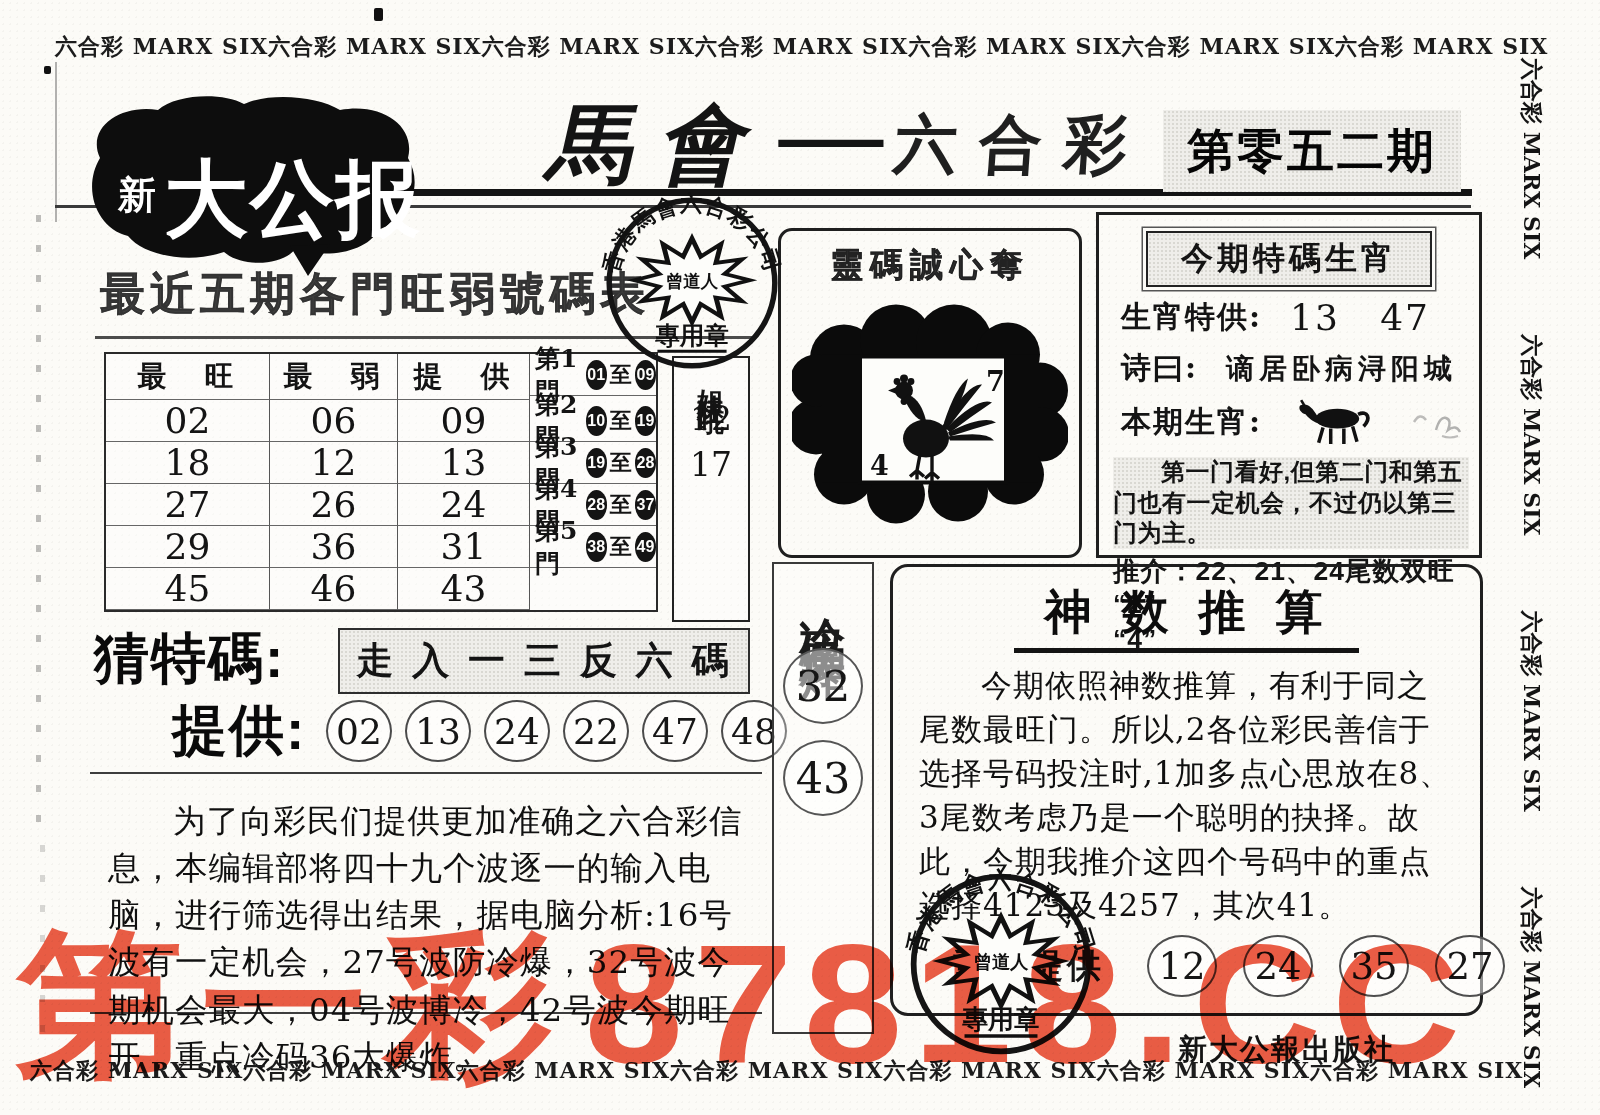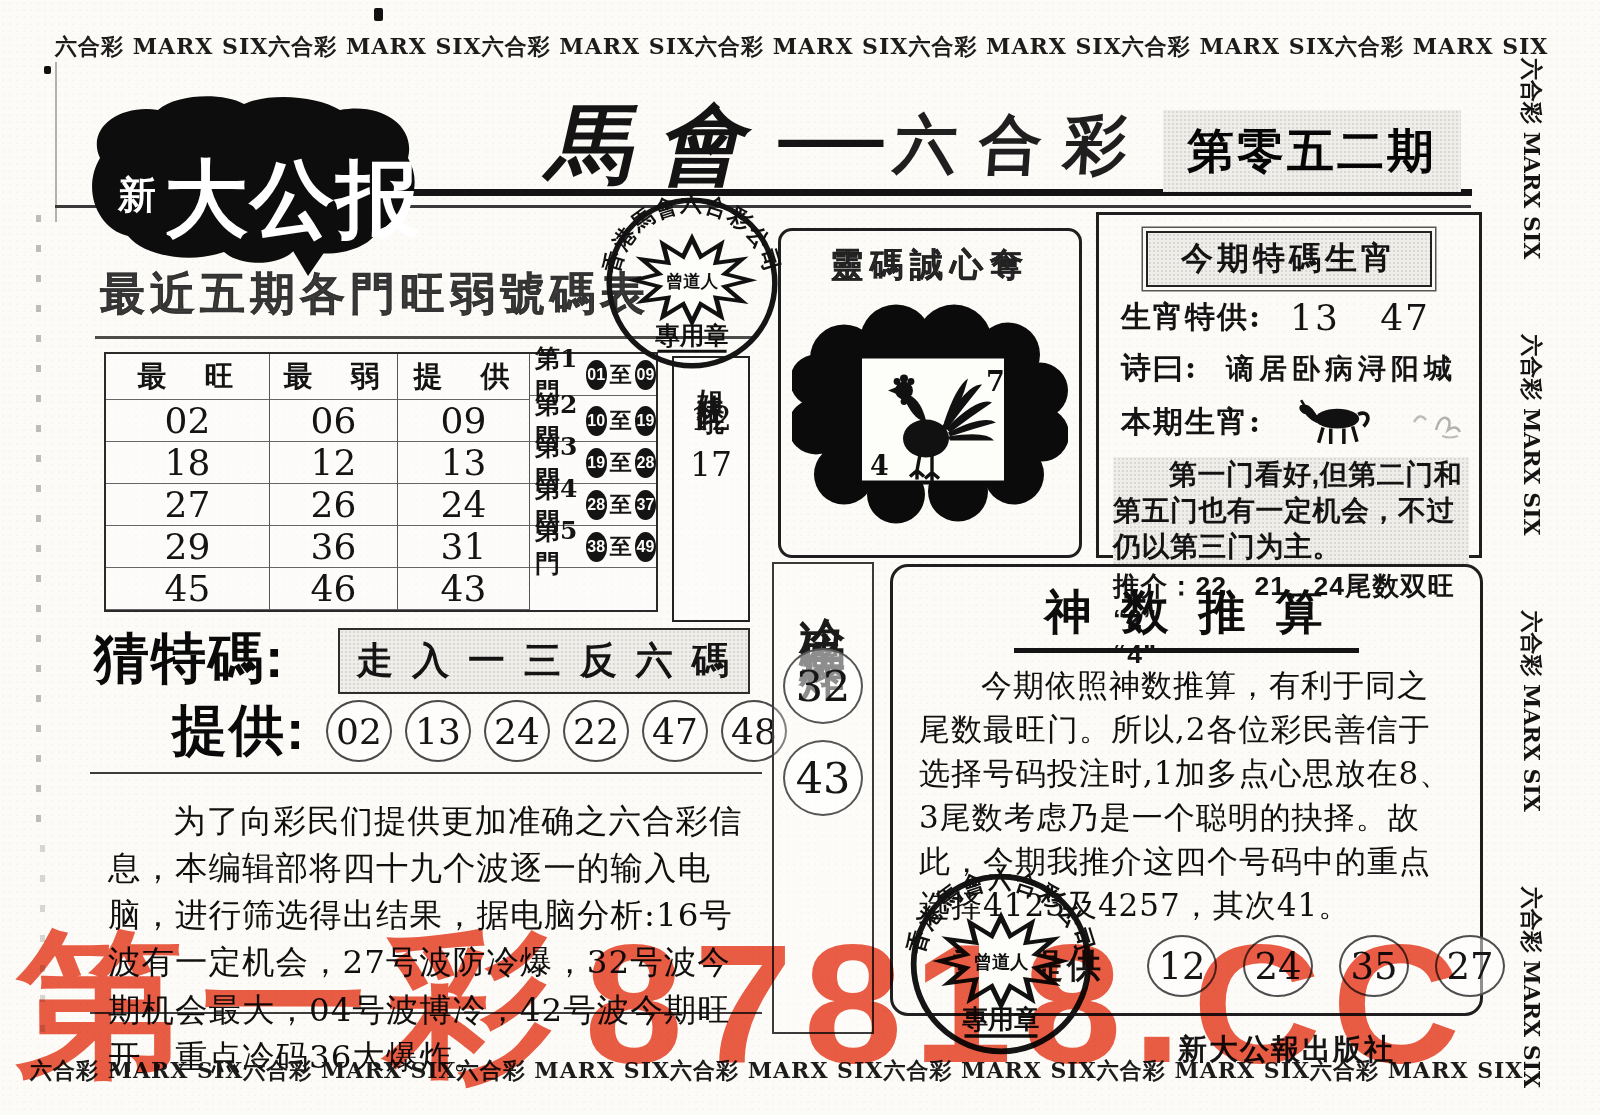--- a/index.html
+++ b/index.html
@@ -72,21 +72,21 @@
   .spirit-title{margin-top:12px;font-size:33px;font-weight:900;letter-spacing:7px;color:rgba(25,25,25,.9);-webkit-text-stroke:.5px #222;}
 
   
   .zodiac-panel{left:1096px;top:212px;width:386px;height:346px;border:3px solid #1f1f1f;box-sizing:border-box;}
   .zp-titlebox{margin:16px auto 0;width:282px;height:52px;border:2.5px solid #222;box-shadow:0 0 0 3px #fcfbf7,0 0 0 4.5px #555;
                display:flex;align-items:center;justify-content:center;font-size:32px;font-weight:700;letter-spacing:4px;}
   .zp-row{display:flex;align-items:center;margin:10px 0 0 22px;gap:28px;}
   .zp-label{font-size:30px;font-weight:700;letter-spacing:2px;white-space:nowrap;}
   .zp-nums{font-size:36px;white-space:pre;letter-spacing:2px;}
   .zp-poem{font-size:28px;font-weight:600;letter-spacing:5px;white-space:nowrap;}
-  .zp-note{margin:12px 10px 0 14px;font-family:"Liberation Sans","DejaVu Sans",sans-serif;font-size:28px;font-weight:700;line-height:1.28;text-indent:2em;letter-spacing:.5px;}
+  .zp-note{margin:12px 10px 0 14px;font-family:"Liberation Sans","DejaVu Sans",sans-serif;font-size:24px;font-weight:700;line-height:1.28;text-indent:2em;letter-spacing:.5px;}
   .zp-rec{margin:4px 10px 0 14px;font-family:"Liberation Sans","DejaVu Sans",sans-serif;font-size:26.5px;font-weight:700;letter-spacing:1px;}
 
   
   .shenshu{left:890px;top:564px;width:593px;height:452px;border:3px solid #1f1f1f;border-radius:18px;box-sizing:border-box;}
   .ss-title{margin-top:14px;text-align:center;font-size:47px;font-weight:900;letter-spacing:30px;padding-left:24px;color:#0d0d0d;}
   .ss-underline{margin:4px auto 0;width:345px;height:5px;background:#141414;}
   .ss-para{margin:10px 24px 0 26px;font-size:31px;line-height:1.42;letter-spacing:1px;text-indent:2em;color:#101010;}
   .ss-provide{position:absolute;left:0;bottom:16px;width:100%;display:flex;align-items:center;}
   .ss-provide .lab{margin-left:60px;font-size:34px;font-weight:700;letter-spacing:4px;white-space:nowrap;}
   .ss-provide .circles{display:flex;gap:26px;margin-left:42px;}

